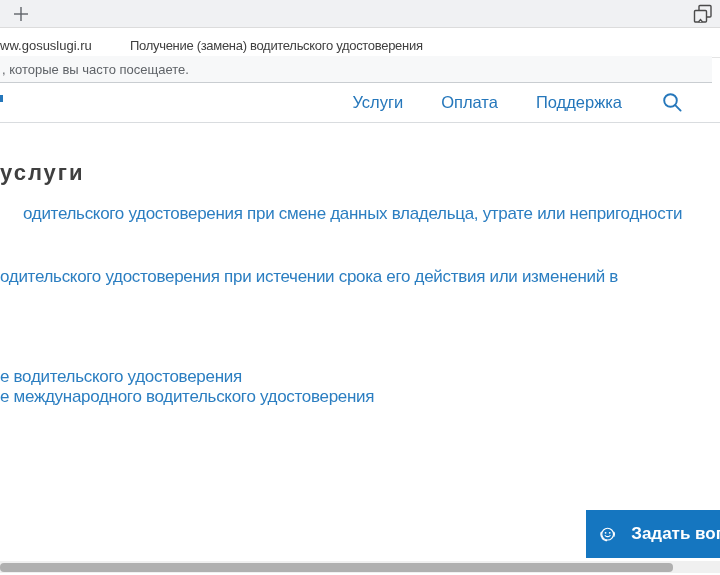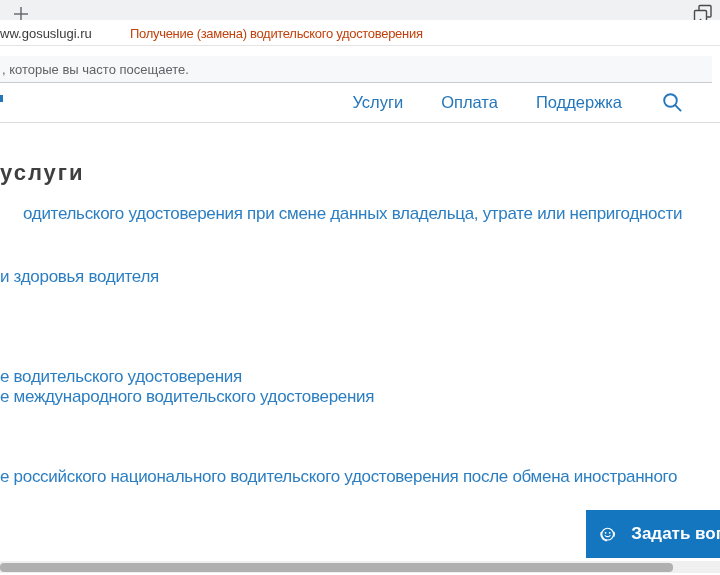--- a/index.html
+++ b/index.html
@@ -21,31 +21,31 @@
   .new-tab-btn {
     position:absolute; left:10px; top:4px; width:22px; height:20px;
     background:transparent; border:none; cursor:pointer;
   }
   .tab-preview-btn {
     position:absolute; left:690px; top:2px; width:26px; height:24px;
     background:transparent; border:none; cursor:pointer;
   }
 
   .address-bar {
-    position:absolute; left:0; top:20px; width:720px; height:26px;
+    position:absolute; left:0; top:32px; width:720px; height:26px;
     background:#ffffff;
     border-bottom:1px solid #e4e4e4;
     font-size:13px; color:#3a3a3a;
   }
   .address-url {
     position:absolute; left:0; top:6px; white-space:nowrap;
   }
   .address-title {
     position:absolute; left:130px; top:6px; white-space:nowrap;
-    color:#c2410c; letter-spacing:-0.3px;
+    color:#404040; letter-spacing:-0.3px;
   }
 
   .info-bar {
     position:absolute; left:0; top:56px; width:712px; height:27px;
     background:#f7f8f9;
     border-bottom:1px solid #c9cdd1;
     font-size:13px;
   }
   .info-message {
     position:absolute; left:2px; top:6px; color:#5f6368; white-space:nowrap;
@@ -165,33 +165,32 @@
 
 <div class="header-divider"></div>
 
 <h2 class="section-heading" id="heading-electronic">услуги</h2>
 
 <a class="content-link" id="link-0">
   <span class="line">одительского удостоверения при смене данных владельца, утрате или непригодности</span>
 </a>
 
 <a class="content-link" id="link-1">
-  <span class="line">и здоровья водителя</span>
+  <span class="line">одительского удостоверения при истечении срока его действия или изменений в</span>
 </a>
 
 <a class="content-link" id="link-2">
   <span class="line">е водительского удостоверения</span>
 </a>
 
 <a class="content-link" id="link-3">
   <span class="line">е международного водительского удостоверения</span>
 </a>
 
 <a class="content-link" id="link-4">
-  <span class="line">е российского национального водительского удостоверения после обмена иностранного</span>
 </a>
 
 <h2 class="section-heading" id="heading-nonelectronic">е услуги</h2>
 
 <button class="chat-btn">
   <svg width="27" height="27" viewBox="0 0 27 27">
     <circle cx="13.5" cy="13" r="8.2" fill="none" stroke="#ffffff" stroke-width="1.6"></circle>
     <circle cx="10.6" cy="11.2" r="1.25" fill="#ffffff"></circle>
     <circle cx="16.4" cy="11.2" r="1.25" fill="#ffffff"></circle>
     <path d="M10 15 Q13.5 18 17 15" fill="none" stroke="#ffffff" stroke-width="1.5" stroke-linecap="round"></path>

